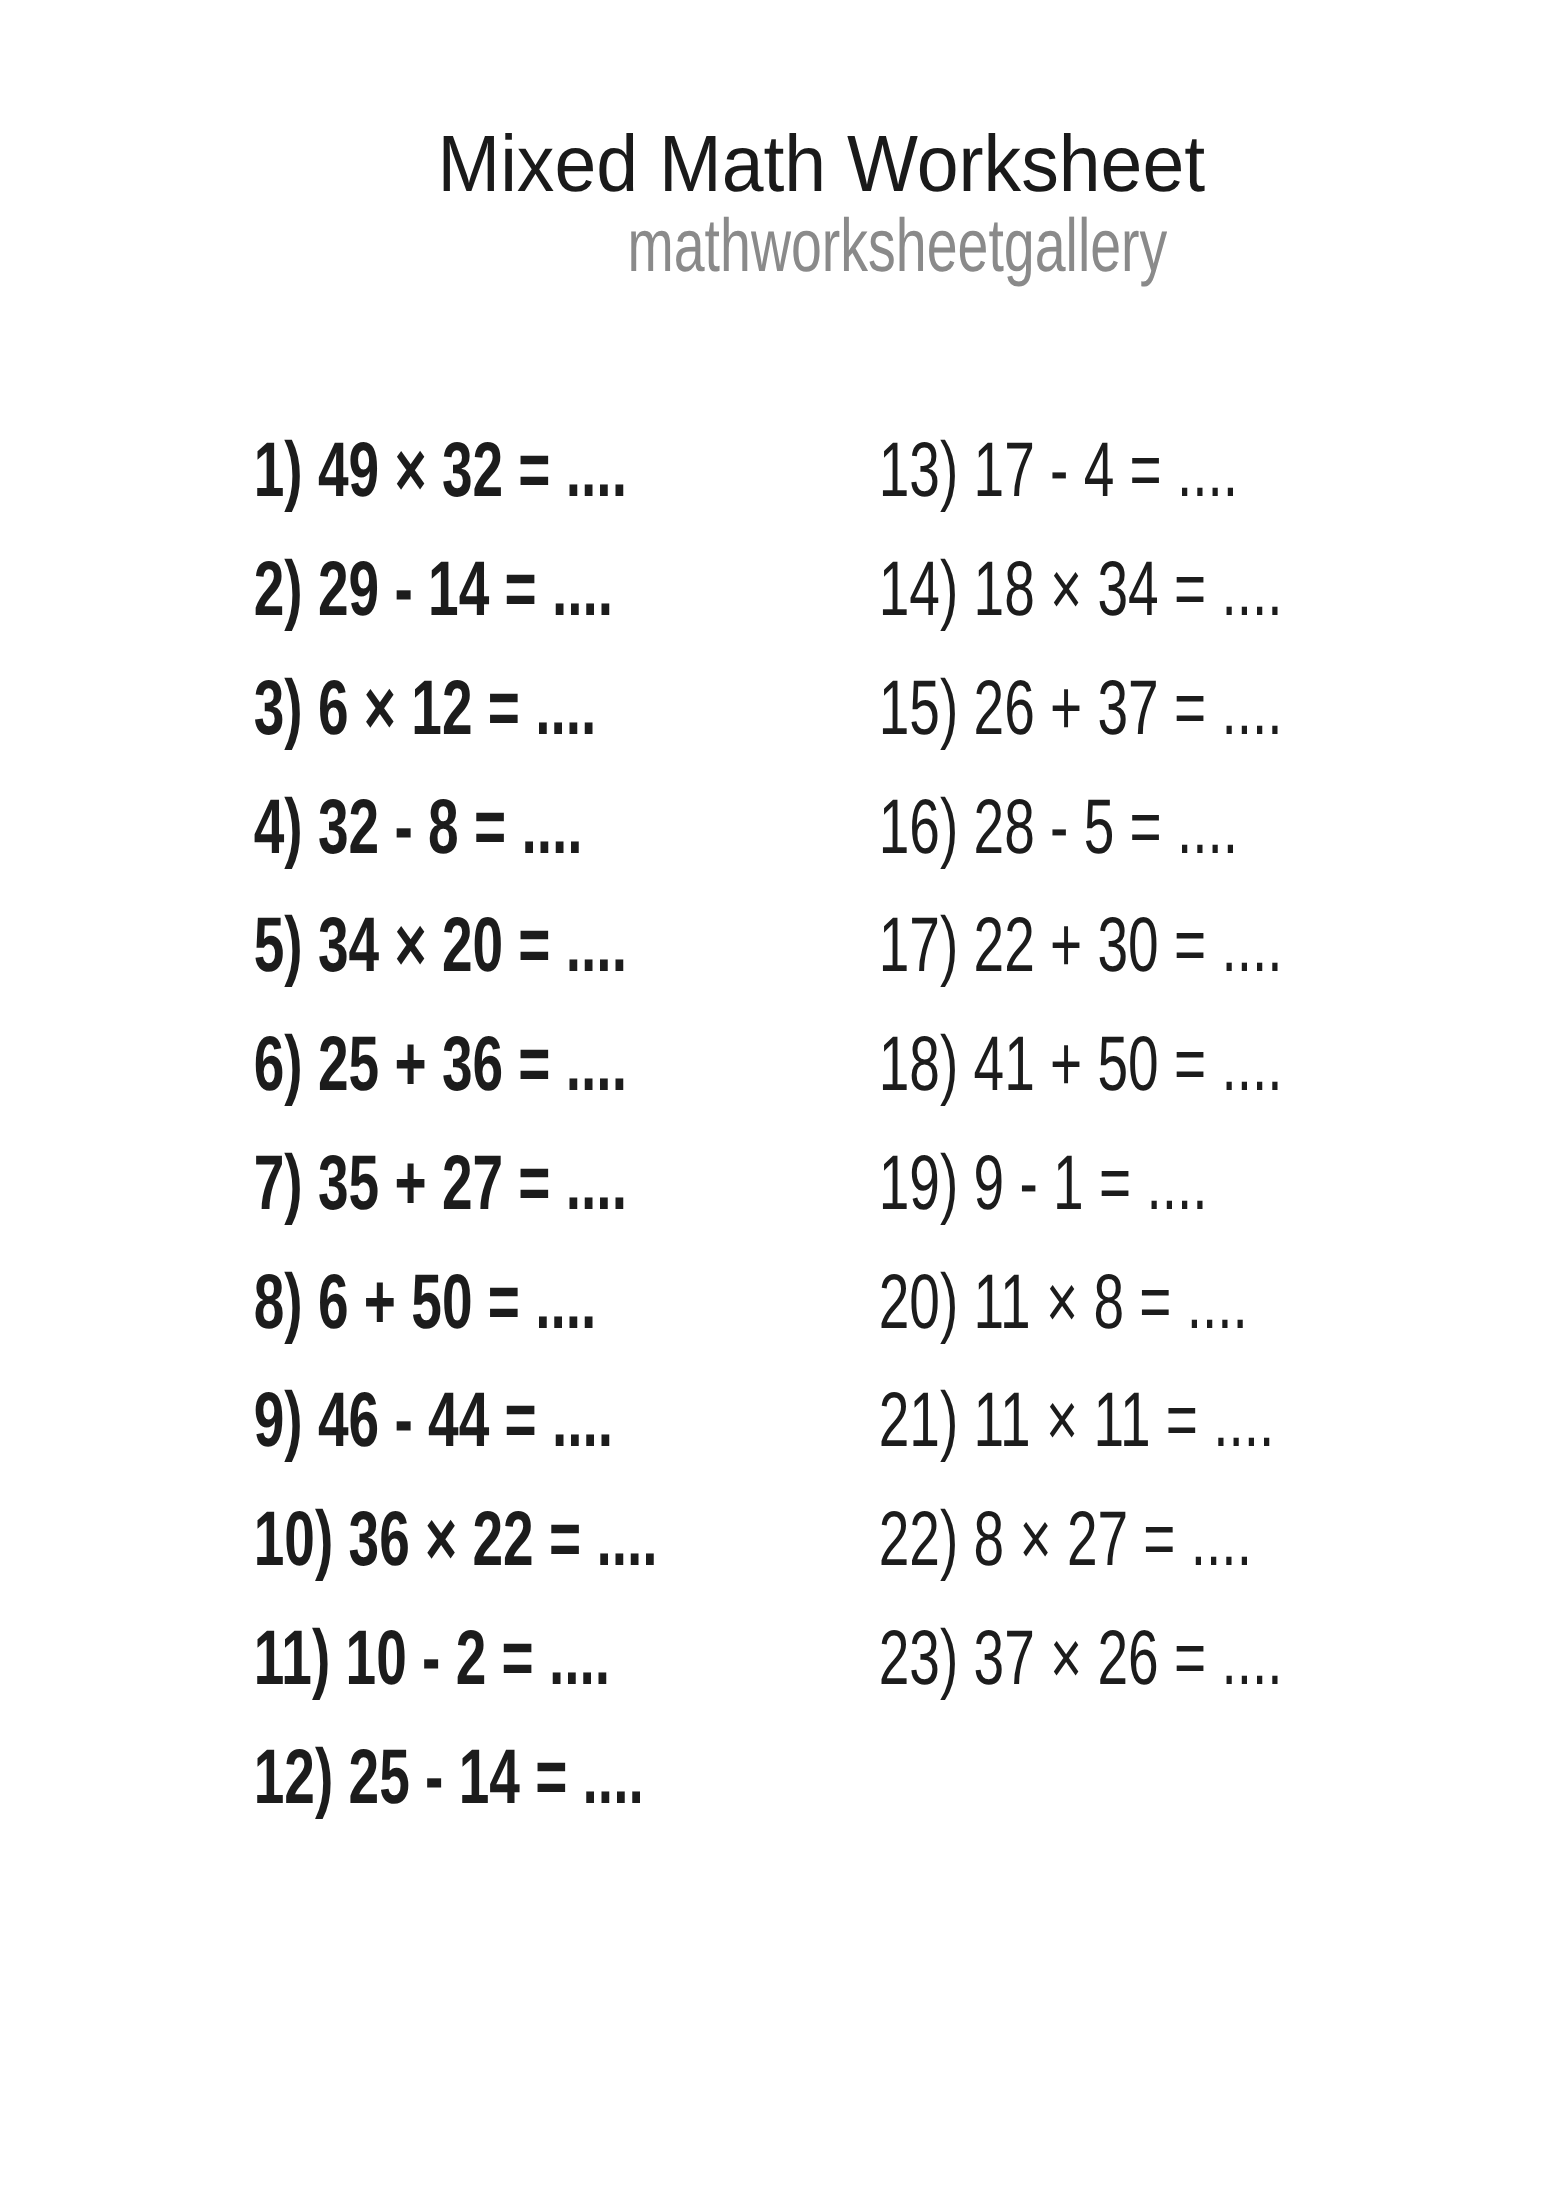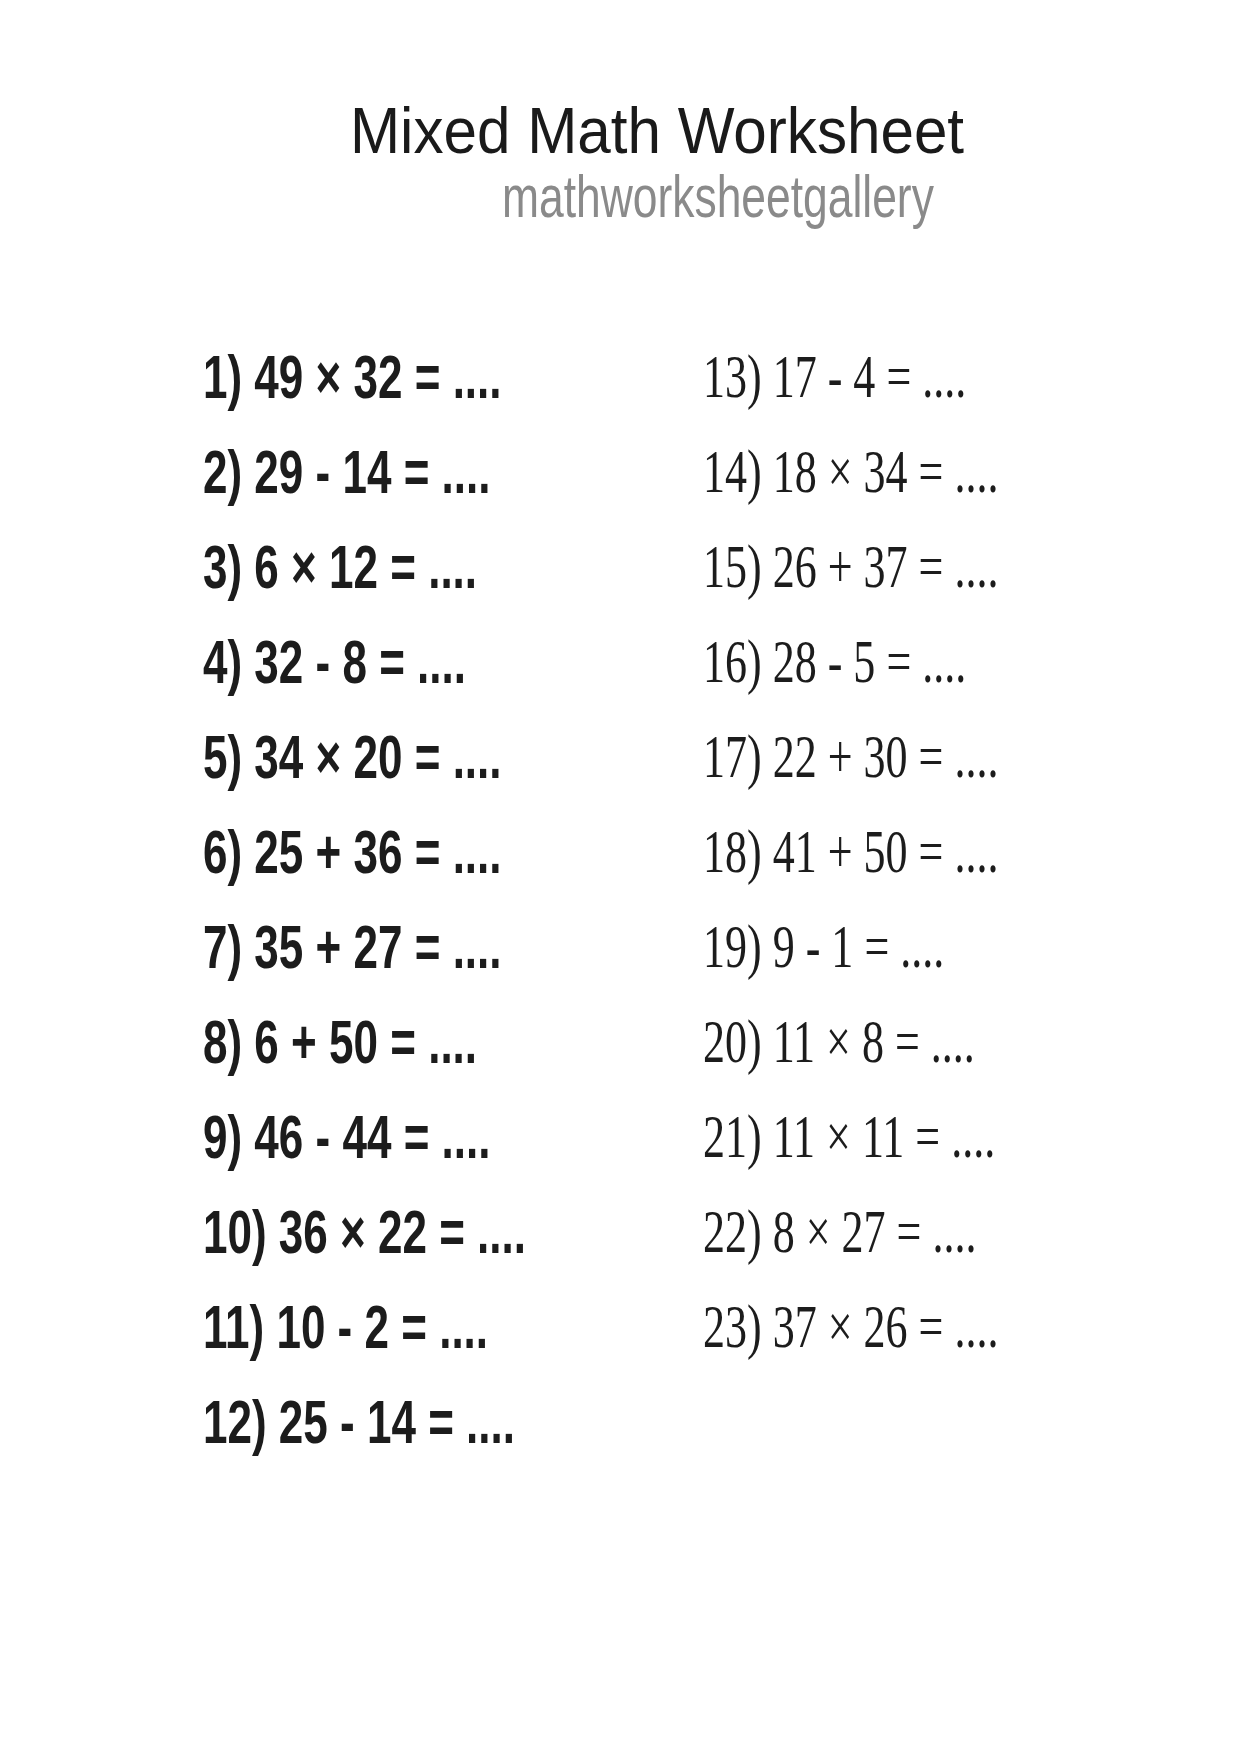--- a/index.html
+++ b/index.html
@@ -39,21 +39,21 @@
     white-space: nowrap;
     transform: scaleX(0.74);
     transform-origin: 0 50%;
   }
   .col {
     position: absolute;
     top: 329px;
     width: 520px;
   }
   .col-left  { left: 203px; font-weight: bold; }
-  .col-right { left: 703px; font-family: Liberation Serif, serif; }
+  .col-right { left: 703px; }
   .problem {
     height: 95px;
     display: flex;
     align-items: center;
     font-size: 62px;
     color: #1c1c1c;
     white-space: nowrap;
     transform: scaleX(0.71);
     transform-origin: 0 50%;
   }

